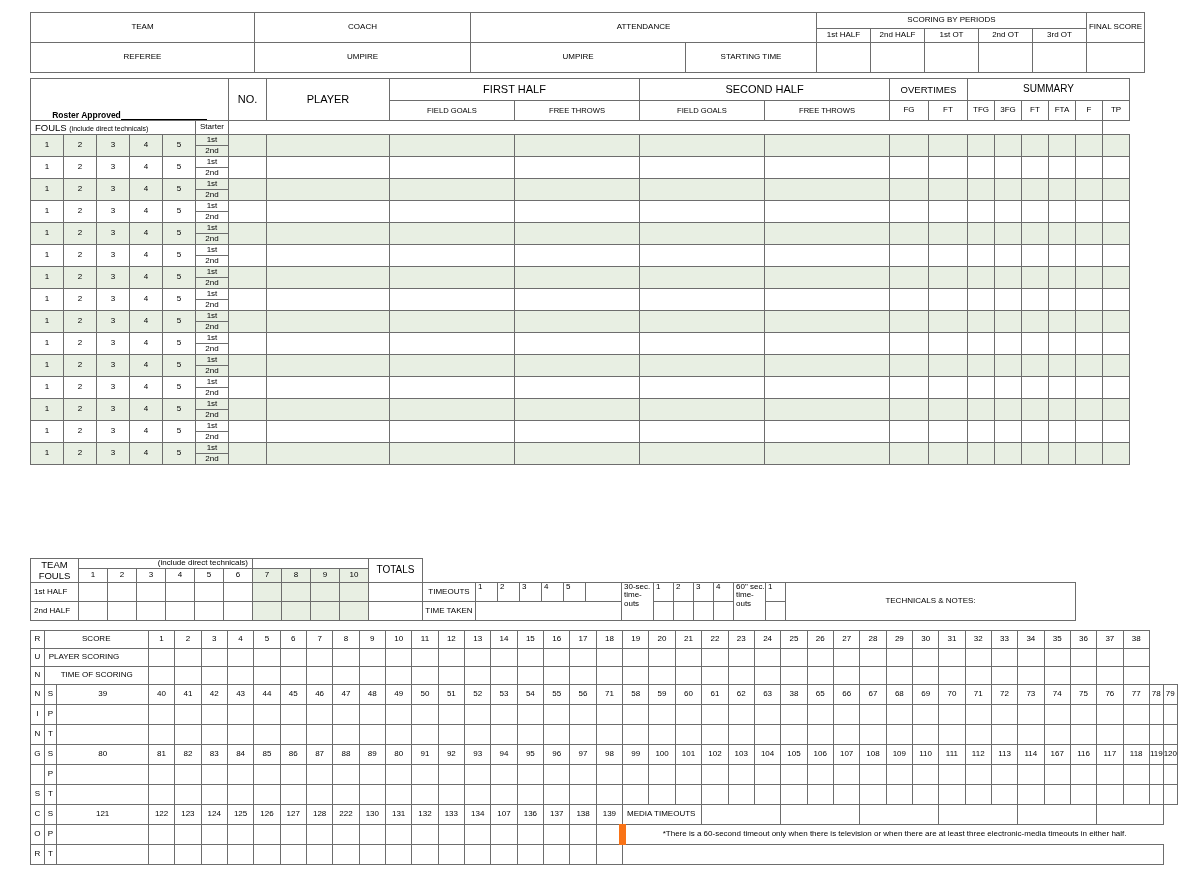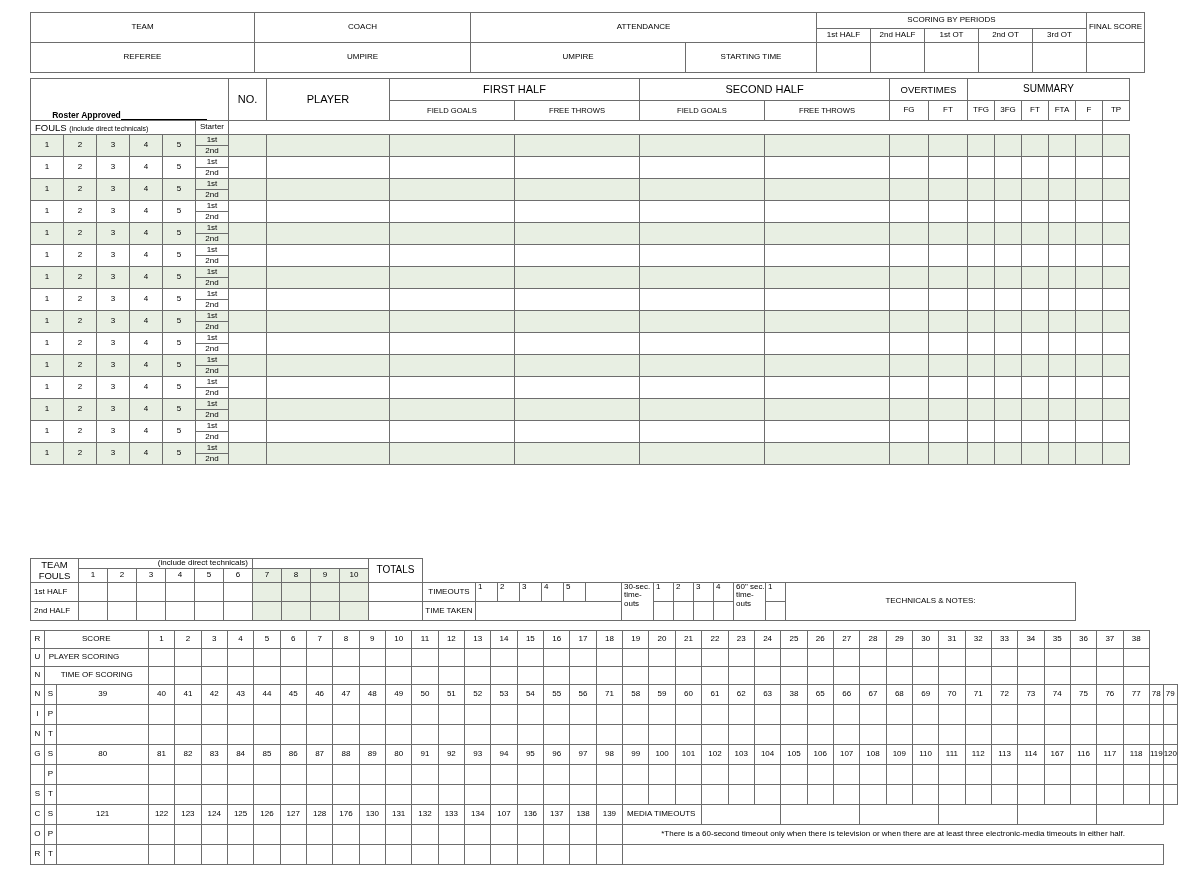--- a/index.html
+++ b/index.html
@@ -1124,21 +1124,21 @@
           <td class="vlabel" style="height:20px">C</td>
           <td class="sm b">S</td>
           <td class="sm">121</td>
           <td class="sm">122</td>
           <td class="sm">123</td>
           <td class="sm">124</td>
           <td class="sm">125</td>
           <td class="sm">126</td>
           <td class="sm">127</td>
           <td class="sm">128</td>
-          <td class="sm">176</td>
+          <td class="sm">222</td>
           <td class="sm">130</td>
           <td class="sm">131</td>
           <td class="sm">132</td>
           <td class="sm">133</td>
           <td class="sm">134</td>
           <td class="sm">107</td>
           <td class="sm">136</td>
           <td class="sm">137</td>
           <td class="sm">138</td>
           <td class="sm">139</td>
@@ -1165,21 +1165,21 @@
           <td></td>
           <td></td>
           <td></td>
           <td></td>
           <td></td>
           <td></td>
           <td></td>
           <td></td>
           <td></td>
           <td></td>
-          <td colspan="21" class="note" style="border-left:1px solid #f97316;border-top:none;border-right:none;border-bottom:none">*There is a 60-second timeout only when there is television or when there are at least three electronic-media timeouts in either half.</td>
+          <td colspan="21" class="note" style="border-left:7px solid #f97316;border-top:none;border-right:none;border-bottom:none">*There is a 60-second timeout only when there is television or when there are at least three electronic-media timeouts in either half.</td>
         </tr>
         <tr>
           <td class="vlabel" style="height:20px">R</td>
           <td class="sm b">T</td>
           <td></td>
           <td></td>
           <td></td>
           <td></td>
           <td></td>
           <td></td>

